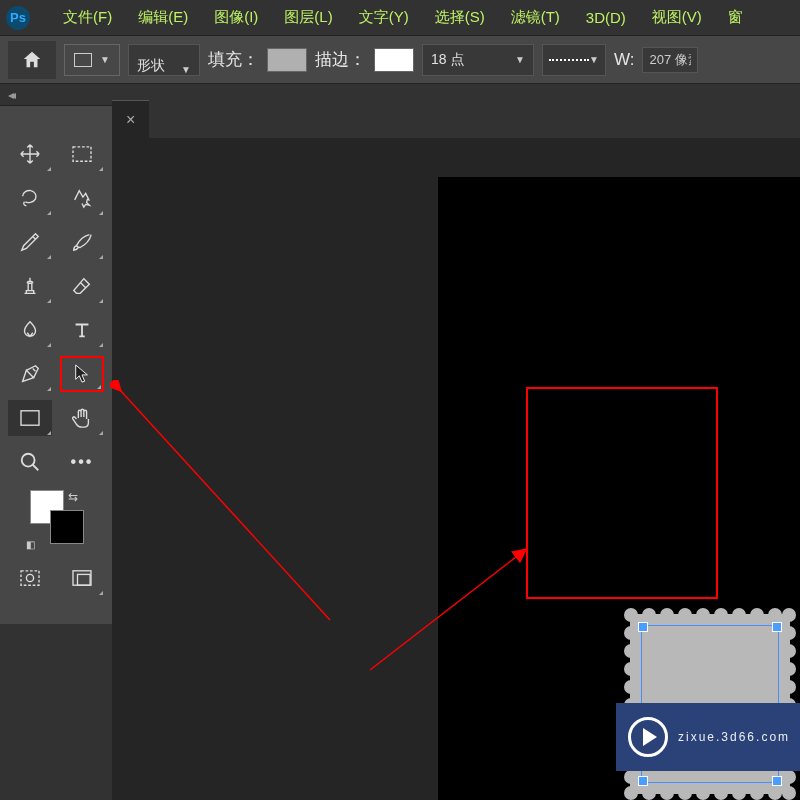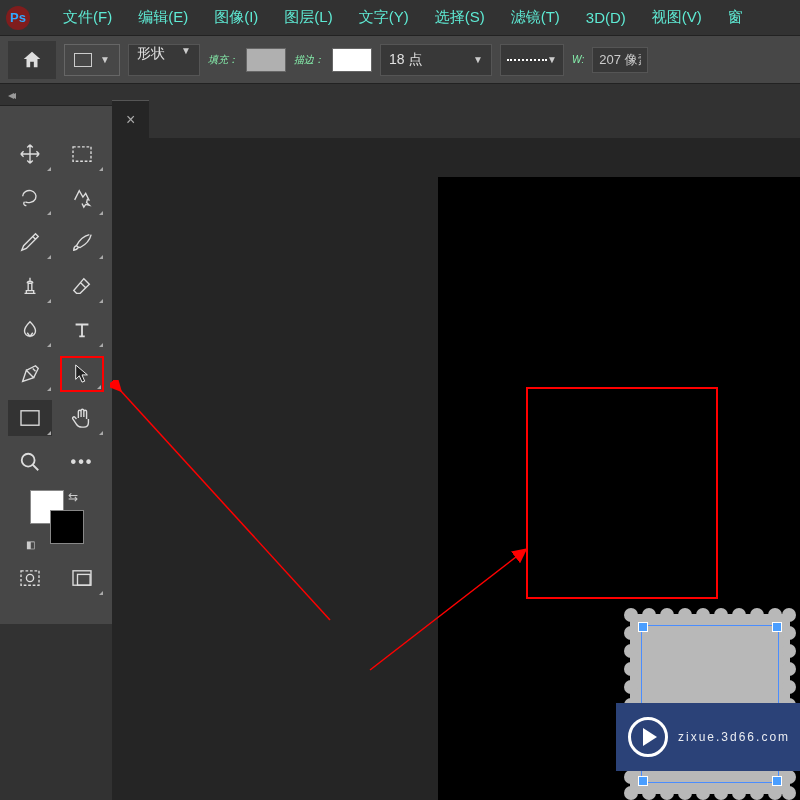--- a/index.html
+++ b/index.html
@@ -17,34 +17,34 @@
       height: 36px;
       background: #323232;
       display: flex;
       align-items: center;
       padding-left: 6px;
       border-bottom: 1px solid #222;
     }
     .ps-logo {
       width: 24px;
       height: 24px;
-      background: #7f1d1d;
+      background: #0c4a6e;
       border-radius: 12px;
       display: flex;
       align-items: center;
       justify-content: center;
       color: #31a8ff;
       font-weight: bold;
       font-size: 13px;
       margin-right: 20px;
     }
     .menu-item {
       padding: 6px 13px;
       font-size: 15px;
-      color: #5eead4;
+      color: #bef264;
       cursor: pointer;
     }
     
     .options-bar {
       height: 48px;
       background: #474747;
       display: flex;
       align-items: center;
       padding-left: 8px;
       gap: 8px;
@@ -75,29 +75,28 @@
     .chevron-down {
       font-size: 10px;
       color: #ccc;
     }
     .shape-dd {
       width: 72px;
       height: 32px;
       background: #383838;
       border: 1px solid #555;
       display: flex;
-      align-items: flex-start;
+      align-items: flex-end;
       justify-content: space-between;
       padding: 0 8px;
       font-size: 14px;
     }
     .opt-label {
-      font-size: 10px;
-      color: #86efac;
-      font-style: italic;
+      font-size: 17px;
+      color: #e5e5e5;
     }
     .fill-swatch, .stroke-swatch {
       width: 40px;
       height: 24px;
       border: 1px solid #666;
     }
     .fill-swatch { background: #b0b0b0; }
     .stroke-swatch { background: #fff; }
     .pt-dd {
       width: 112px;

